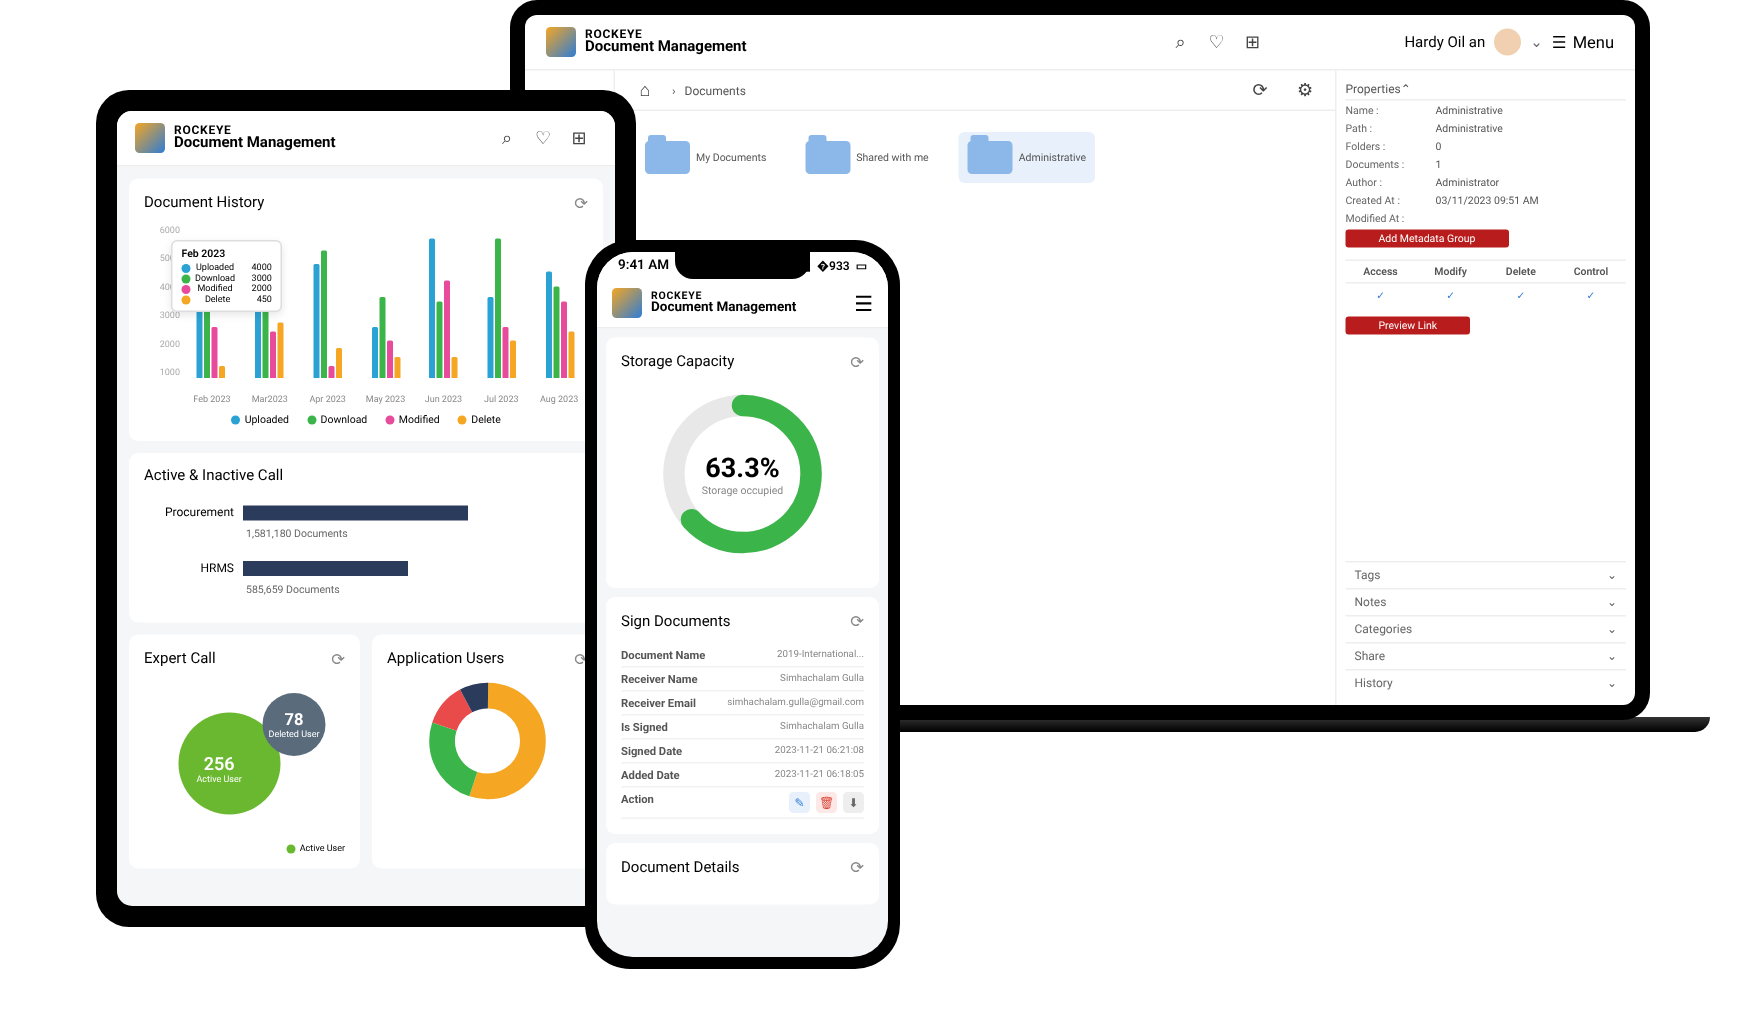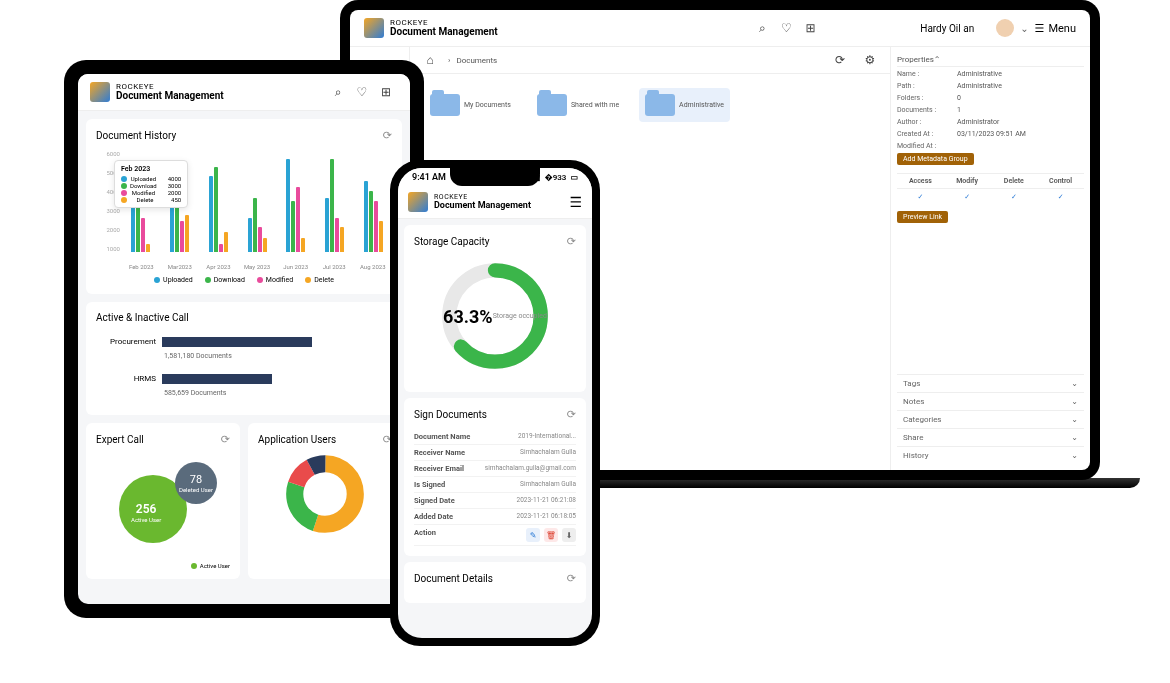--- a/index.html
+++ b/index.html
@@ -8,43 +8,43 @@
 
 
 .laptop{position:absolute;left:340px;top:0;width:760px}
 .laptop-screen{background:#000;border-radius:18px;padding:10px;height:480px;position:relative}
 .laptop-inner{background:#fff;border-radius:8px;height:100%;overflow:hidden;display:flex;flex-direction:column}
 .laptop-base{height:10px;background:linear-gradient(#333,#000);border-radius:0 0 30px 30px;margin:-2px -40px 0}
 .lap-header{display:flex;align-items:center;padding:8px 14px;border-bottom:1px solid #eee}
 .logo{display:flex;align-items:center;gap:6px}
 .logo-mark{width:20px;height:20px;background:linear-gradient(135deg,#f5a623,#2e7cd6);border-radius:3px;position:relative}
 .logo-text{display:flex;flex-direction:column;line-height:1}
-.brand{font-size:8px;font-weight:400;letter-spacing:.5px}
+.brand{font-size:8px;font-weight:700;letter-spacing:.5px}
 .prod{font-size:10px;font-weight:700}
 .spacer{flex:1}
 .icon-btn{width:18px;height:18px;display:flex;align-items:center;justify-content:center;font-size:12px;color:#444;margin:0 3px;cursor:pointer}
-.tenant{font-size:10px;margin:0 22px}
+.tenant{font-size:10px;margin:0 6px}
 .avatar{width:18px;height:18px;border-radius:50%;background:#f0d0b0}
 .chev{font-size:10px;color:#666;margin:0 6px}
 .menu-btn{display:flex;align-items:center;gap:4px;font-size:11px}
 .lap-body{flex:1;display:flex;font-size:8px;color:#555}
 .lap-left{width:60px;border-right:1px solid #eee}
 .lap-main{flex:1;display:flex;flex-direction:column}
 .lap-toolbar{display:flex;align-items:center;padding:4px 8px;border-bottom:1px solid #eee;gap:6px}
 .crumb{font-size:8px}
 .folders{display:flex;gap:14px;padding:14px}
 .folder{display:flex;flex-direction:row;align-items:center;gap:4px;padding:6px;border-radius:4px;font-size:7px;cursor:pointer}
 .folder.sel{background:#e8f0fb}
 .folder-icon{width:30px;height:22px;background:#8bb8e8;border-radius:3px;position:relative}
 .folder-icon::before{content:'';position:absolute;top:-4px;left:2px;width:12px;height:6px;background:#8bb8e8;border-radius:2px 2px 0 0}
 .lap-right{width:200px;border-left:1px solid #eee;padding:6px;display:flex;flex-direction:column;gap:2px}
 .prop-head{display:flex;justify-content:flex-start;border-bottom:1px solid #eee;padding:2px 0;font-size:8px}
 .prop-row{display:flex;font-size:7px;padding:1px 0}
 .prop-row .k{width:60px;color:#666}
-.btn-blue{background:#a16207;color:#fff;font-size:7px;padding:2px 6px;border:none;border-radius:2px;display:inline-block;width:fit-content}
+.btn-blue{background:#b91c1c;color:#fff;font-size:7px;padding:2px 22px;border:none;border-radius:2px;display:inline-block;width:fit-content}
 .perm-head{display:flex;border-top:1px solid #eee;border-bottom:1px solid #eee;margin-top:6px}
 .perm-head div{flex:1;font-size:7px;font-weight:600;text-align:center;padding:3px 0}
 .perm-row{display:flex}
 .perm-row div{flex:1;text-align:center;font-size:7px;padding:2px 0;color:#2e7cd6}
 .accordion{border-top:1px solid #eee;padding:4px 6px;display:flex;justify-content:space-between;font-size:8px;color:#666}
 .lap-side-panels{margin-top:auto}
 
 
 .tablet{position:absolute;left:64px;top:60px;width:360px;background:#000;border-radius:22px;padding:14px}
 .tablet-inner{background:#f5f6f8;border-radius:10px;height:530px;overflow:hidden;display:flex;flex-direction:column}
@@ -75,41 +75,41 @@
 .hbar-label{font-size:8px;text-align:right;width:60px;display:inline-block;vertical-align:middle}
 .hbar-track{display:inline-block;vertical-align:middle;margin-left:6px}
 .hbar{height:10px;background:#2a3b5c}
 .hbar-sub{font-size:7px;color:#666;margin-left:68px;margin-top:2px}
 
 .row2{display:flex;gap:8px}
 .row2 .card{flex:1}
 .pie-wrap{position:relative;width:100px;height:100px;margin:8px auto}
 .expert-svg{width:100px;height:100px}
 .bubble{position:absolute;right:-4px;top:8px;width:42px;height:42px;border-radius:50%;background:#5a6b7c;color:#fff;display:flex;flex-direction:column;align-items:center;justify-content:center;font-size:6px}
-.bubble .n{font-size:11px;font-weight:400}
+.bubble .n{font-size:11px;font-weight:700}
 .c-label{position:absolute;left:18px;top:48px;color:#fff;font-size:6px;text-align:center}
 .c-label .n{font-size:12px;font-weight:600}
 .mini-legend{display:flex;flex-direction:column;gap:2px;font-size:6px;align-items:flex-end}
 .mini-legend span{display:flex;align-items:center;gap:3px}
 .donut-svg{width:80px;height:80px;display:block;margin:8px auto}
 
 
 .phone{position:absolute;left:390px;top:160px;width:210px;background:#000;border-radius:30px;padding:8px}
 .phone-inner{background:#f5f6f8;border-radius:24px;height:470px;overflow:hidden;display:flex;flex-direction:column;position:relative}
 .notch{position:absolute;top:0;left:50%;transform:translateX(-50%);width:90px;height:18px;background:#000;border-radius:0 0 12px 12px;z-index:10}
 .status-bar{display:flex;justify-content:space-between;padding:4px 14px;font-size:9px;font-weight:600;background:#fff}
 .status-right{display:flex;gap:4px;align-items:center;font-size:8px}
 .ph-header{background:#fff;display:flex;align-items:center;padding:6px 10px;border-bottom:1px solid #eee}
 .ph-header .prod{font-size:9px}
 .ph-header .brand{font-size:7px}
 .hamb{margin-left:auto;font-size:14px}
 .ph-body{flex:1;overflow:hidden;padding:6px;display:flex;flex-direction:column;gap:6px}
 .gauge-wrap{position:relative;width:120px;height:120px;margin:6px auto}
 .gauge-svg{width:120px;height:120px;transform:rotate(-90deg)}
-.gauge-center{position:absolute;inset:0;display:flex;flex-direction:row;align-items:center;justify-content:center}
+.gauge-center{position:absolute;inset:0;display:flex;flex-direction:column;align-items:center;justify-content:center}
 .gauge-val{font-size:18px;font-weight:700}
 .gauge-lbl{font-size:7px;color:#888}
 .sign-row{display:flex;justify-content:space-between;font-size:7.5px;padding:3px 0;border-bottom:1px solid #f2f2f2}
 .sign-row .k{color:#555;font-weight:700}
 .sign-row .v{color:#888;font-size:6.5px}
 .act-btns{display:flex;gap:4px}
 .act-btns span{width:14px;height:14px;border-radius:3px;display:flex;align-items:center;justify-content:center;font-size:8px}
 .act-edit{background:#e8f0fb;color:#2e7cd6}
 .act-del{background:#fde8e8;color:#d43}
 .act-dl{background:#eee;color:#666}

